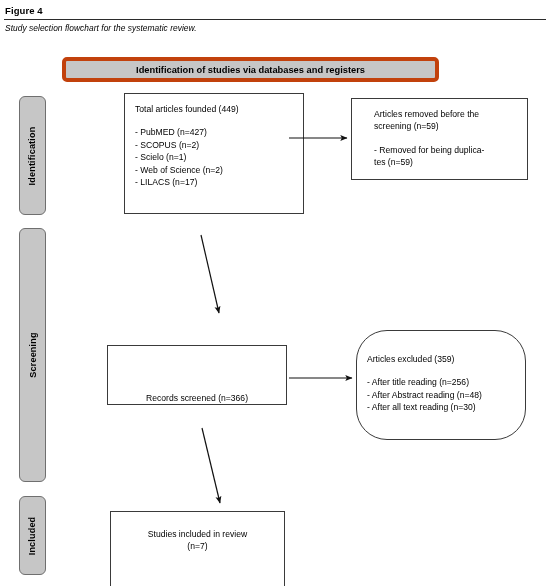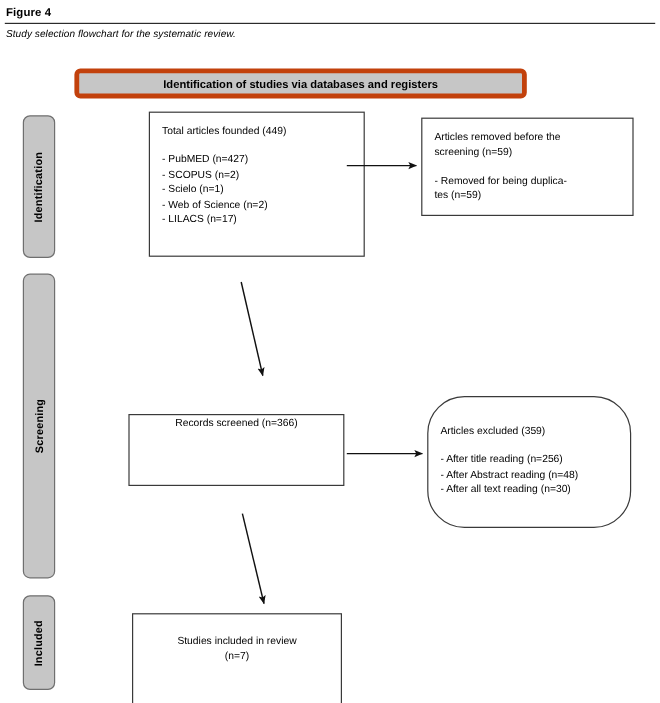--- a/index.html
+++ b/index.html
@@ -101,30 +101,30 @@
     line-height: 12.4px;
   }
   .box .inner {
     padding: 9px 10px 0 10px;
   }
   .box-title { white-space: nowrap; }
   .box-list { margin-top: 11px; }
   .box-list div { white-space: nowrap; }
 
   #box-total    { left: 124px; top: 93px;  width: 180px; height: 121px; }
-  #box-removed  { left: 351px; top: 98px;  width: 177px; height: 82px;  }
+  #box-removed  { left: 351px; top: 98px;  width: 177px; height: 82px; padding-left: 12px;  }
   #box-screened { left: 107px; top: 345px; width: 180px; height: 60px;  }
   #box-excluded { left: 356px; top: 330px; width: 170px; height: 110px; border-radius: 31px; }
   #box-included { left: 110px; top: 511px; width: 175px; height: 81px;  }
 
   .centered {
     display: flex;
     flex-direction: column;
     align-items: center;
-    justify-content: flex-start;
+    justify-content: flex-end;
     height: 100%;
     text-align: center;
   }
   #box-included .centered { justify-content: flex-start; padding-top: 16px; }
 
   
   #arrows {
     position: absolute;
     left: 0; top: 0;
     width: 550px;

